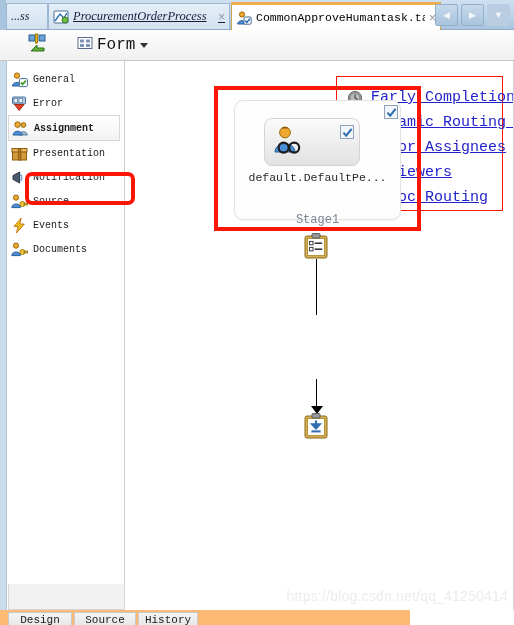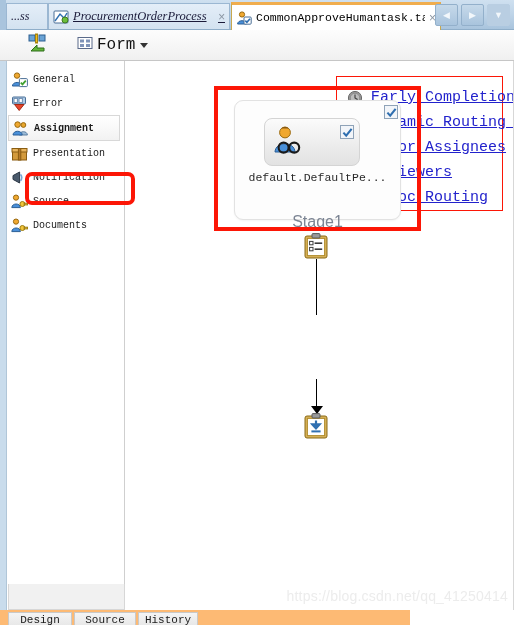--- a/index.html
+++ b/index.html
@@ -208,22 +208,22 @@
     width: 167px; height: 120px;
     background: #fdfdfd;
     border: 1px solid #e2e2e2;
     border-radius: 9px;
     box-sizing: border-box;
     box-shadow: 0 1px 2px rgba(0,0,0,.05);
   }
   #stage-label {
     position: absolute; left: 108px; top: 152px; width: 167px;
     text-align: center;
-    font-family: Liberation Sans, sans-serif;
-    font-size: 16px;
+    font-family: Liberation Mono, monospace;
+    font-size: 12px;
     color: #7b8493;
   }
   #task-chip {
     position: absolute; left: 138px; top: 57px;
     width: 96px; height: 48px;
     background: linear-gradient(to bottom, #fbfbfb 0%, #ededed 55%, #e2e2e2 100%);
     border: 1px solid #d4d4d4;
     border-radius: 8px;
     box-sizing: border-box;
   }
@@ -443,20 +443,28 @@
         <svg width="17" height="17" viewBox="0 0 17 17">
           <circle cx="5" cy="4.6" r="2.6" fill="#f0a830" stroke="#9a6a10"></circle>
           <path d="M0.8 14.6 C1 9.8 9.2 9.8 9.4 14.6 Z" fill="#4a90d9" stroke="#2b5f96"></path>
           <circle cx="11.4" cy="11" r="2.5" fill="#f2c53c" stroke="#9a7a10"></circle>
           <rect x="13.2" y="10.2" width="3.4" height="1.7" fill="#f2c53c" stroke="#9a7a10"></rect>
         </svg>
       </span>
       <span class="nlabel">Source</span>
     </div>
 
+    <div class="nav-item">
+      <span class="navicon">
+        <svg width="17" height="17" viewBox="0 0 17 17">
+          <path d="M10.2 1 L3 9.4 L7.2 9.4 L5.4 16 L13.4 7 L8.8 7 Z" fill="#f0c020" stroke="#c06a10" stroke-width="0.9"></path>
+        </svg>
+      </span>
+      <span class="nlabel">Events</span>
+    </div>
 
     <div class="nav-item">
       <span class="navicon">
         <svg width="17" height="17" viewBox="0 0 17 17">
           <circle cx="5" cy="4.6" r="2.6" fill="#f0a830" stroke="#9a6a10"></circle>
           <path d="M0.8 14.6 C1 9.8 9.2 9.8 9.4 14.6 Z" fill="#4a90d9" stroke="#2b5f96"></path>
           <circle cx="11.4" cy="11" r="2.5" fill="#f2c53c" stroke="#9a7a10"></circle>
           <rect x="13.2" y="10.2" width="3.4" height="1.7" fill="#f2c53c" stroke="#9a7a10"></rect>
         </svg>
       </span>

